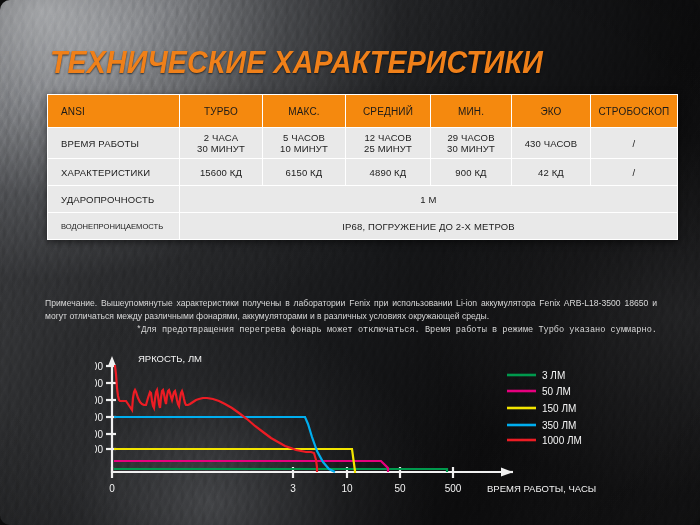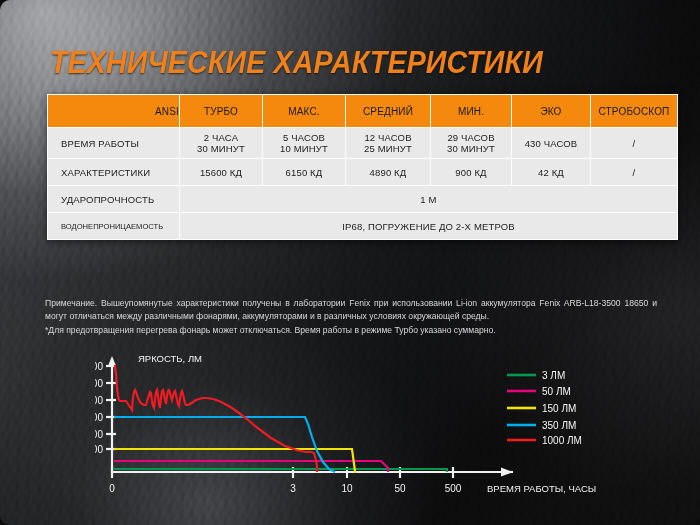--- a/index.html
+++ b/index.html
@@ -56,35 +56,35 @@
     text-align:center;vertical-align:middle;
     color:#1b1b1b;font-size:9.5px;letter-spacing:.15px;
     background:#E9E9E9;
     padding:0;
   }
   #spec-table thead th{
     background:#F5890E;color:#1a1a1a;
     font-size:10px;height:32px;font-weight:normal;
     border-color:#ffffff;
   }
-  #spec-table thead th.lbl{text-align:right;padding-left:13px;}
+  #spec-table thead th.lbl{text-align:left;padding-left:13px;}
   #spec-table td.lbl{text-align:left;padding-left:13px;font-size:9.5px;}
   #spec-table td.lbl.small{font-size:7.6px;letter-spacing:0;}
   #spec-table tbody tr{height:27px;}
   #spec-table tbody tr.tall{height:31px;}
   .cell2{line-height:11.5px;}
 
   
   #note{
     left:45px;top:297px;width:612px;
     color:#d8d8d8;font-size:8.6px;line-height:13.2px;
     text-align:justify;
   }
   #note p{margin:0;}
-  #note p.last{text-align:left;margin-top:1px;}
+  #note p.last{text-align:right;margin-top:1px;font-family:Liberation Mono, monospace;}
 
   
   #chart{left:95px;top:352px;width:575px;height:160px;}
   #chart svg{display:block;}
   .axlabel{fill:#f2f2f2;font-size:10px;font-family:"Liberation Sans",sans-serif;}
   .axtitle{fill:#f2f2f2;font-size:9.5px;font-family:"Liberation Sans",sans-serif;}
   .legtext{fill:#f4f4f4;font-size:10px;font-family:"Liberation Sans",sans-serif;}
 </style>
 </head>
 <body>

